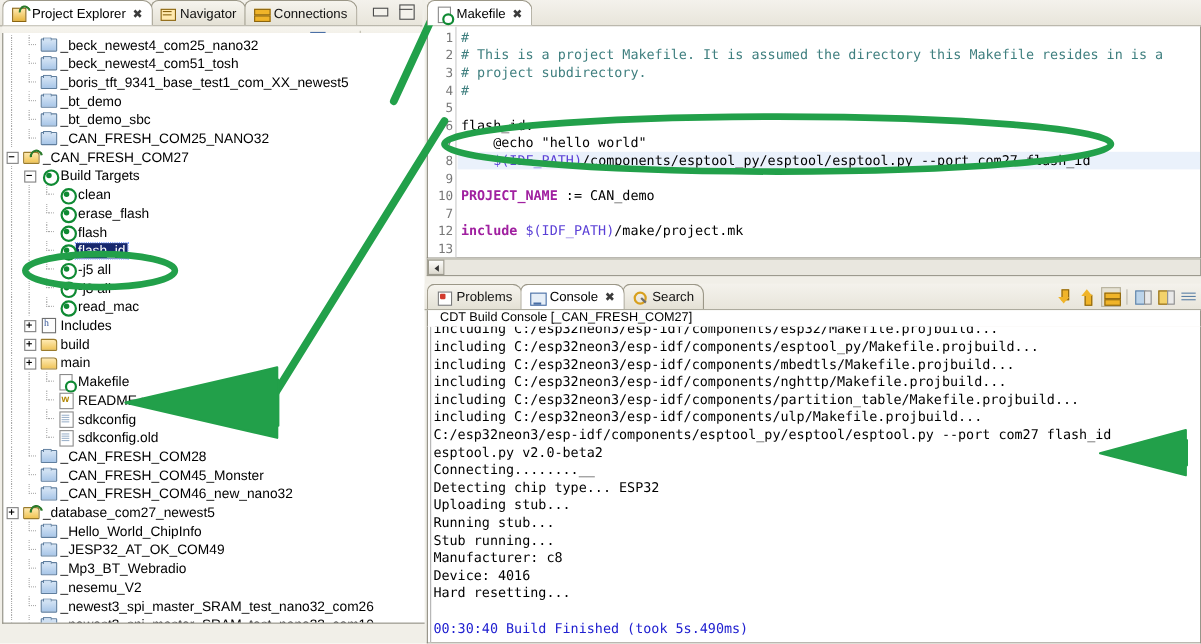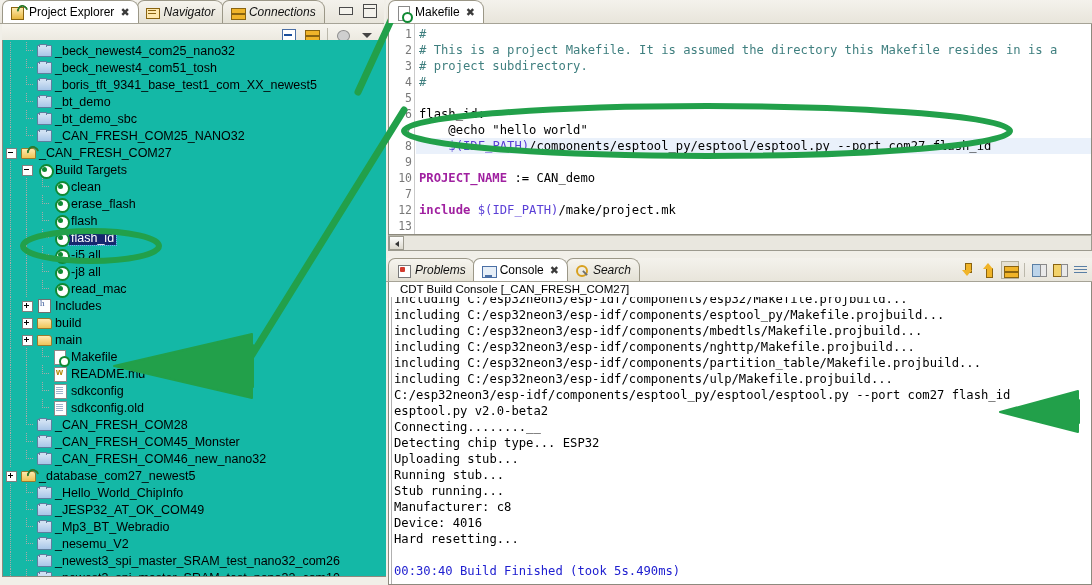--- a/index.html
+++ b/index.html
@@ -30,35 +30,35 @@
     border-radius: 7px 9px 0 0;
     background: linear-gradient(#fdfdfc, #eceadf);
     margin-right: -2px;
     white-space: nowrap;
   }
   .tab.active {
     background: #ffffff;
     z-index: 3;
     font-weight: normal;
   }
-  .tab.inactive { background: linear-gradient(#f6f4ee, #e4e1d5); color: #111; z-index: 1; font-style: italic; }
+  .tab.inactive { background: linear-gradient(#f6f4ee, #e4e1d5); color: #111; z-index: 1; }
   .tab .xclose { font-size: 11px; color: #3b3b3b; margin-left: 2px; }
 
   
   #left { left: 0; top: 0; width: 384px; height: 585px; background: #f1efe8; }
   #left .viewtoolbar {
     position: absolute; left: 2px; top: 24px; width: 380px; height: 22px;
     background: linear-gradient(#f7f5ef, #e9e6dc);
     border-bottom: 1px solid #b9b6a9;
     display: flex; align-items: center; justify-content: flex-end;
     gap: 6px; padding-right: 6px;
   }
   #left .treebox {
-    position: absolute; left: 2px; top: 40px; width: 444px; height: 537px;
-    background: #14b8a6; border: 1px solid #8d8a7e; border-top: none;
+    position: absolute; left: 2px; top: 30px; width: 444px; height: 537px;
+    background: #ffffff; border: 1px solid #8d8a7e; border-top: none;
     overflow: hidden;
   }
   .tree { position: absolute; left: 0; top: 0; right: 15px; bottom: 0; overflow: hidden; padding-top: 2px; }
   .row {
     height: 17px; display: flex; align-items: center;
     font-size: 12.5px; color: #000; white-space: nowrap;
     font-family: "Liberation Sans", sans-serif;
   }
   .row .lbl { padding: 0 2px; }
   .row.sel .lbl { background: #16276e; color: #ffffff; outline: 1px dotted #7fa0ff; }

